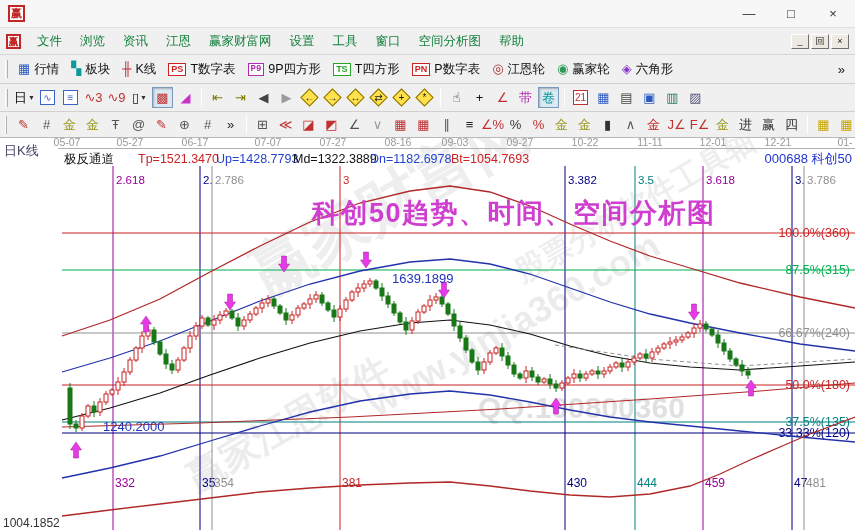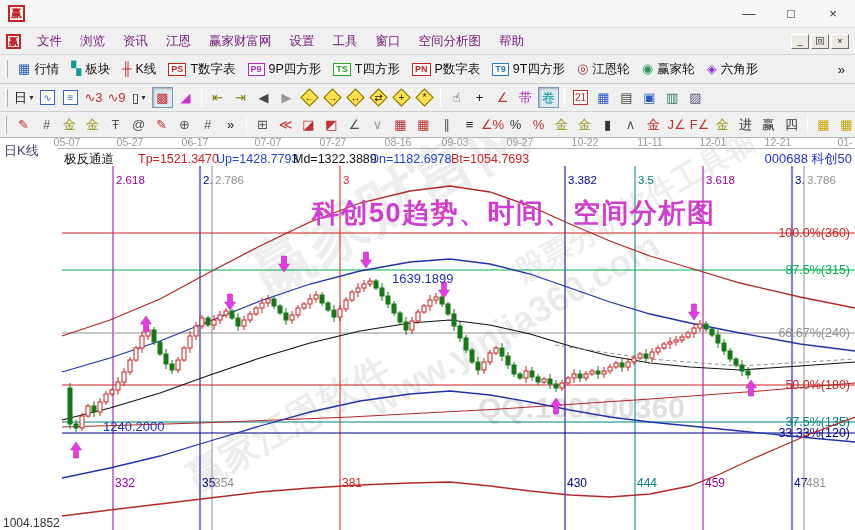--- a/index.html
+++ b/index.html
@@ -15,21 +15,21 @@
           font-size:11px; line-height:13px; text-align:center; background:#fff; margin-right:7px; }
   .title-text { font-size:12.5px; color:#111; }
   .win-controls { margin-left:auto; display:flex; gap:26px; padding-right:6px; }
   .win-btn { font-size:13px; color:#333; width:16px; text-align:center; cursor:default; }
 
   
   .menubar { height:27px; display:flex; align-items:center; background:#f0f0f0;
              border-bottom:1px solid #d6d6d6; padding:0 6px; }
   .menubar .logo { width:15px; height:15px; font-size:10px; line-height:11px; border-width:2px; }
   .menu-items { display:flex; }
-  .menu-item { font-size:12.5px; color:#701a75; padding:4px 9px; cursor:default; }
+  .menu-item { font-size:12.5px; color:#15803d; padding:4px 9px; cursor:default; }
   .mdi-controls { margin-left:auto; display:flex; gap:2px; }
   .mdi-btn { width:18px; height:15px; background:#ece9e2; border:1px solid;
              border-color:#fff #707070 #707070 #fff; font-size:9px; line-height:12px;
              text-align:center; color:#222; }
 
   
   .toolbar { display:flex; align-items:center; background:#f0f0f0; padding:0 4px; }
   .toolbar1 { height:29px; border-bottom:1px solid #d0d0d0; }
   .toolbar2 { height:28px; border-bottom:1px solid #d0d0d0; }
   .toolbar3 { height:26px; border-bottom:1px solid #b8b8b8; }
@@ -104,34 +104,30 @@
         </div>
         <div class="mainbtn">
           <span class="iglyph" style="color: rgb(192, 48, 48);">╫</span>
           <span>K线</span>
         </div>
         <div class="mainbtn">
           <span class="badge" style="color: rgb(204, 34, 34); border-color: rgb(204, 34, 34);">PS</span>
           <span>T数字表</span>
         </div>
         <div class="mainbtn">
-          <span class="badge" style="color: rgb(181, 42, 181); border-color: rgb(181, 42, 181);">P9</span>
+          <span class="badge" style="color: rgb(181, 42, 181); border-color: rgb(181, 42, 181); font-family: Liberation Mono, monospace;">P9</span>
           <span>9P四方形</span>
         </div>
         <div class="mainbtn">
           <span class="badge" style="color: rgb(40, 164, 40); border-color: rgb(40, 164, 40);">TS</span>
           <span>T四方形</span>
         </div>
         <div class="mainbtn">
           <span class="badge" style="color: rgb(204, 34, 34); border-color: rgb(204, 34, 34);">PN</span>
           <span>P数字表</span>
-        </div>
-        <div class="mainbtn">
-          <span class="badge" style="color: rgb(42, 122, 181); border-color: rgb(42, 122, 181);">T9</span>
-          <span>9T四方形</span>
         </div>
         <div class="mainbtn">
           <span class="iglyph" style="color: rgb(160, 48, 48);">◎</span>
           <span>江恩轮</span>
         </div>
         <div class="mainbtn">
           <span class="iglyph" style="color: rgb(42, 154, 85);">◉</span>
           <span>赢家轮</span>
         </div>
         <div class="mainbtn">

